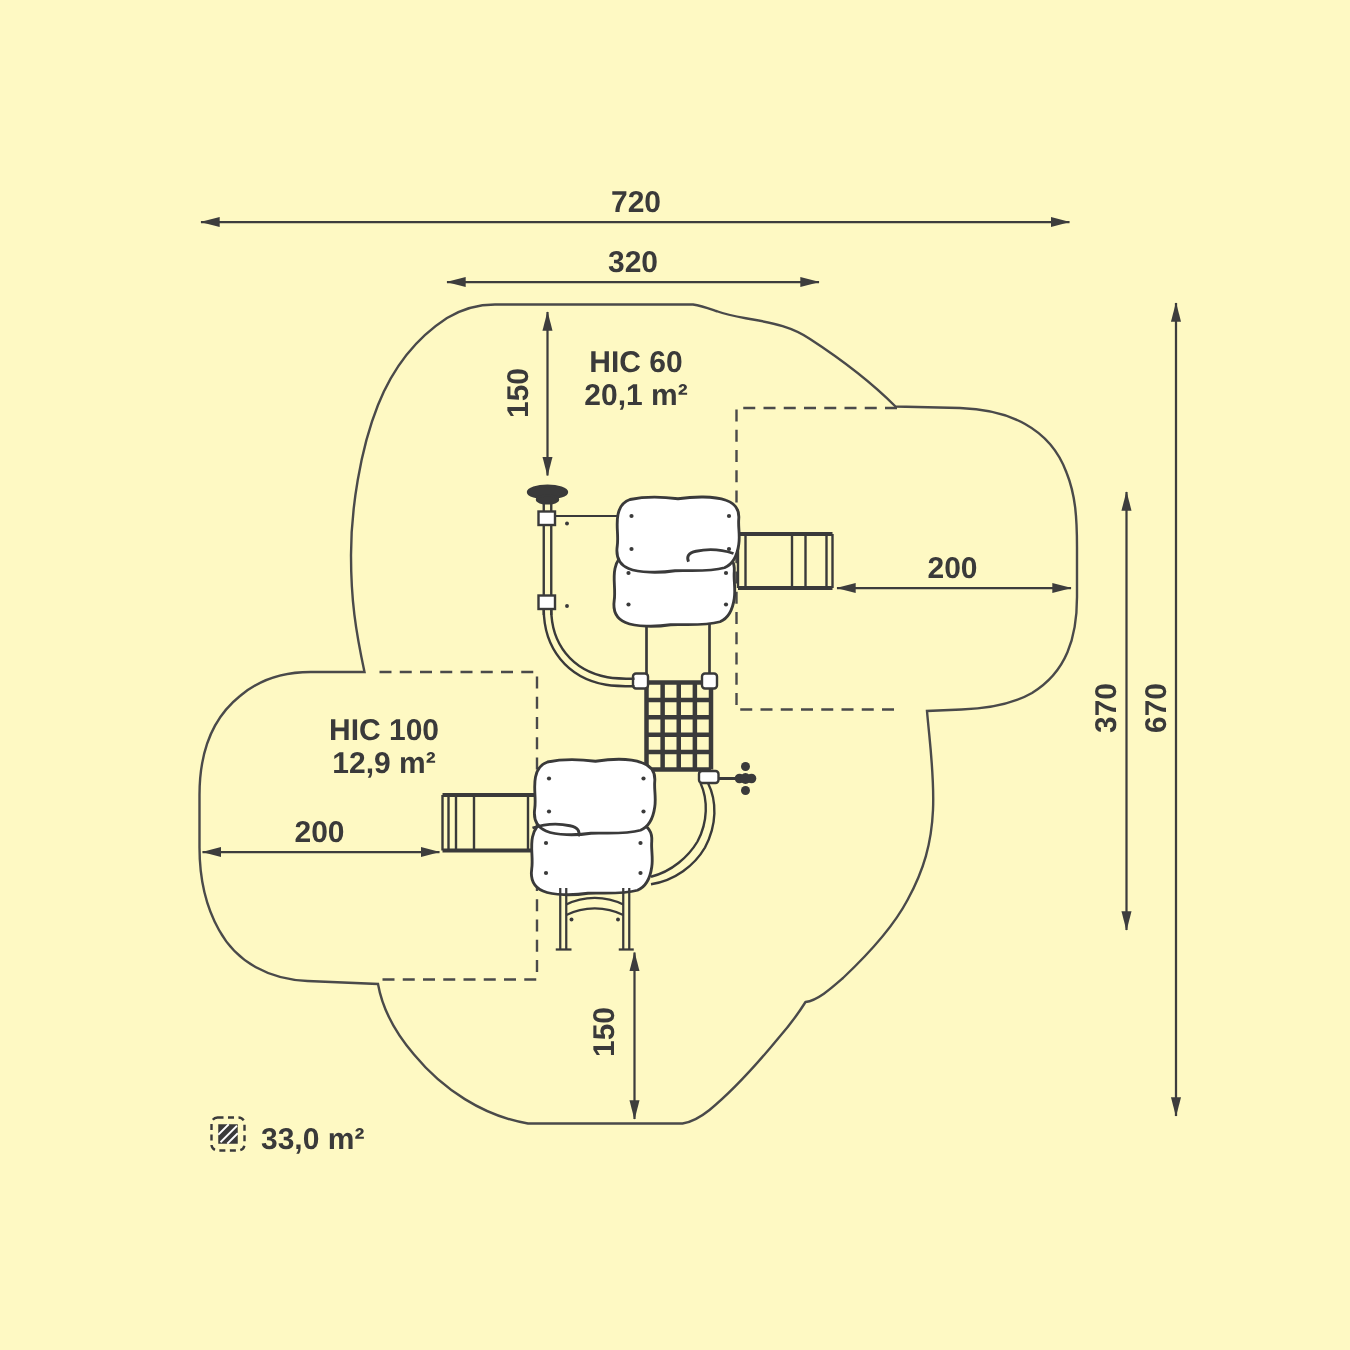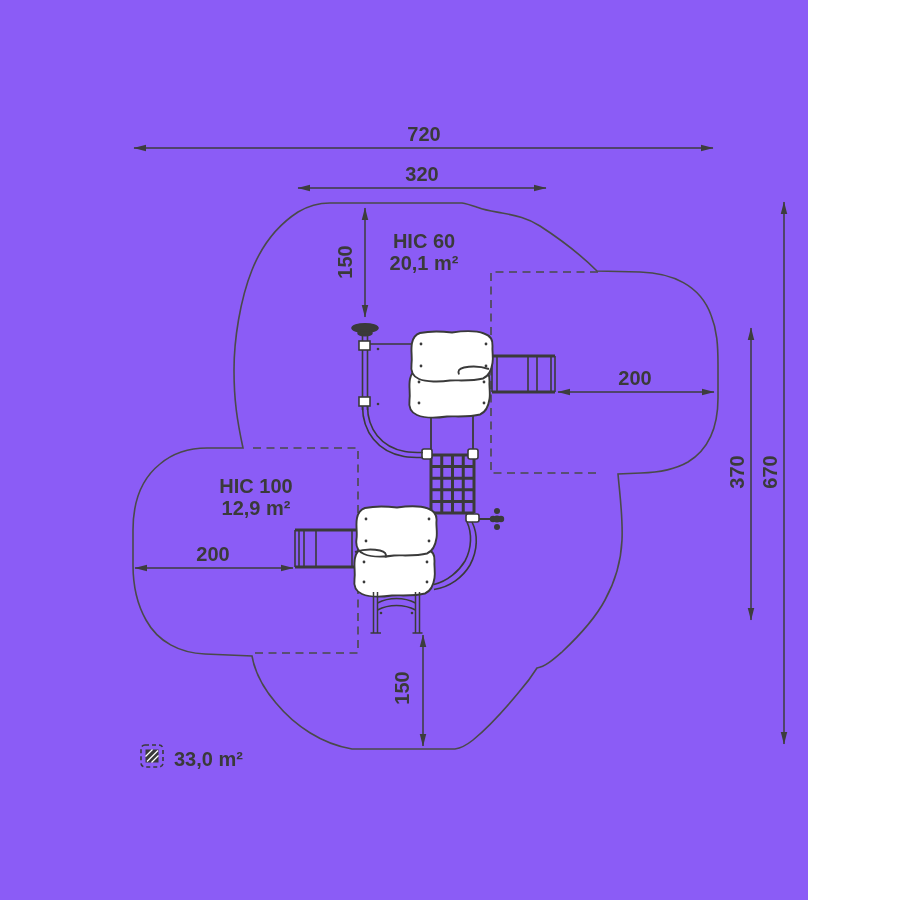--- a/index.html
+++ b/index.html
@@ -1,17 +1,17 @@
 <!DOCTYPE html>
 <html><head>
 <meta charset="utf-8">
 <style>
   html,body{margin:0;padding:0;background:#fff;}
   .page{
-    position:relative;width:808px;height:900px;background:#8b5cf6;overflow:hidden;
+    position:relative;width:900px;height:900px;background:#fef9c3;overflow:hidden;
     font-family:"Liberation Sans", sans-serif;
   }
   svg text{
     font-family:"Liberation Sans", sans-serif;
     font-weight:600;
     fill:#3a3a3a;
   }
   .dim-label{font-size:20px;}
   .zone-label{font-size:20px;}
   .legend-label{font-size:20px;}

